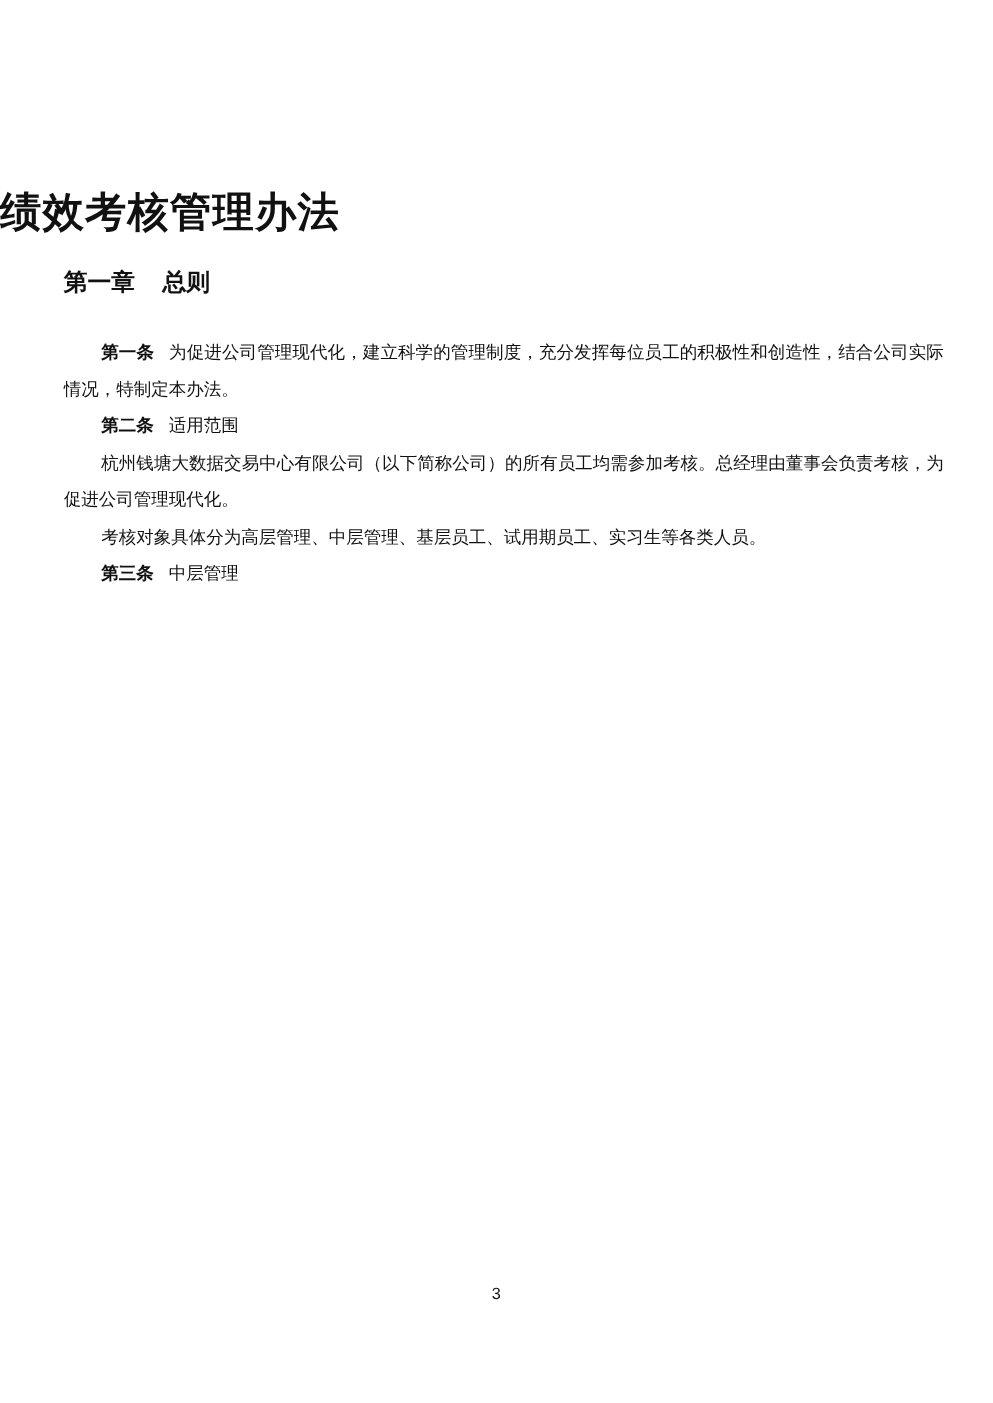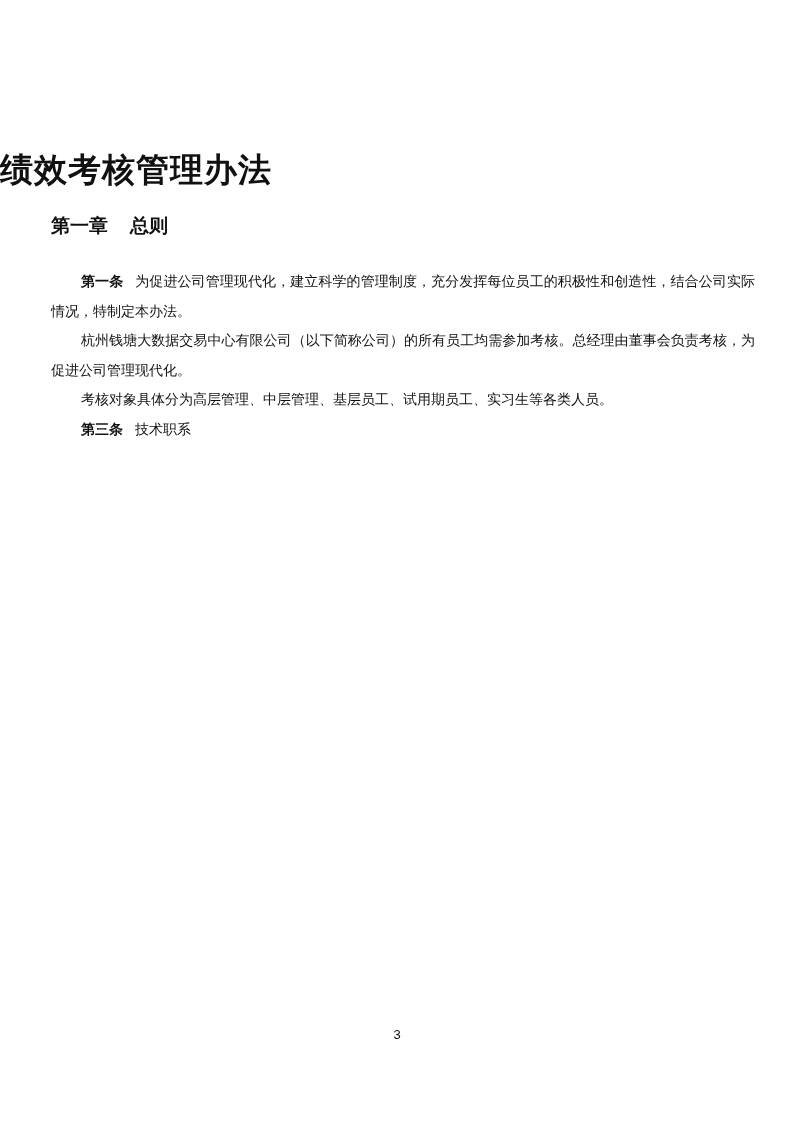--- a/index.html
+++ b/index.html
@@ -2,37 +2,38 @@
 <html><head>
 <meta charset="utf-8">
 <style>
   html, body { margin:0; padding:0; background:#ffffff; }
   body { width:794px; height:1122px; position:relative; overflow:hidden;
          font-family:"DejaVu Serif", "Liberation Serif", serif; color:#111; }
   .title { position:absolute; top:148px; left:0; width:794px; text-align:left;
            font-size:33px; font-weight:bold; letter-spacing:1px; }
   .chapter { position:absolute; top:213px; left:51px; font-size:19px; font-weight:bold;text-align:right; }
   .chapter .gap { display:inline-block; width:22px; }
-  .body { position:absolute; top:268px; left:51px; width:704px; font-size:14px; line-height:29.5px;font-family:Liberation Mono, monospace; }
+  .body { position:absolute; top:268px; left:51px; width:704px; font-size:14px; line-height:29.5px; }
   .p { margin:0; text-indent:30px; text-align:justify; }
   .art { font-weight:bold; margin-right:12px; }
   .pagenum { position:absolute; top:1027px; left:0; width:794px; text-align:center;
              font-family:"Liberation Sans", sans-serif; font-size:13px; }
 </style>
 </head>
 <body>
 
 <div>
   <div class="title">绩效考核管理办法</div>
 
   <div class="chapter">
     <span>第一章</span><span class="gap"></span><span>总则</span>
   </div>
 
   <div class="body">
     <p class="p"><span class="art">第一条</span><span>为促进公司管理现代化，建立科学的管理制度，充分发挥每位员工的积极性和创造性，结合公司实际情况，特制定本办法。</span></p>
+    <p class="p"><span class="art">第二条</span><span>适用范围</span></p>
     <p class="p"><span>杭州钱塘大数据交易中心有限公司（以下简称公司）的所有员工均需参加考核。总经理由董事会负责考核，为促进公司管理现代化。</span></p>
     <p class="p"><span>考核对象具体分为高层管理、中层管理、基层员工、试用期员工、实习生等各类人员。</span></p>
-    <p class="p"><span class="art">第三条</span><span>技术职系</span></p>
+    <p class="p"><span class="art">第三条</span><span>中层管理</span></p>
   </div>
 
   <div class="pagenum">3</div>
 </div>
 
 </body></html>

